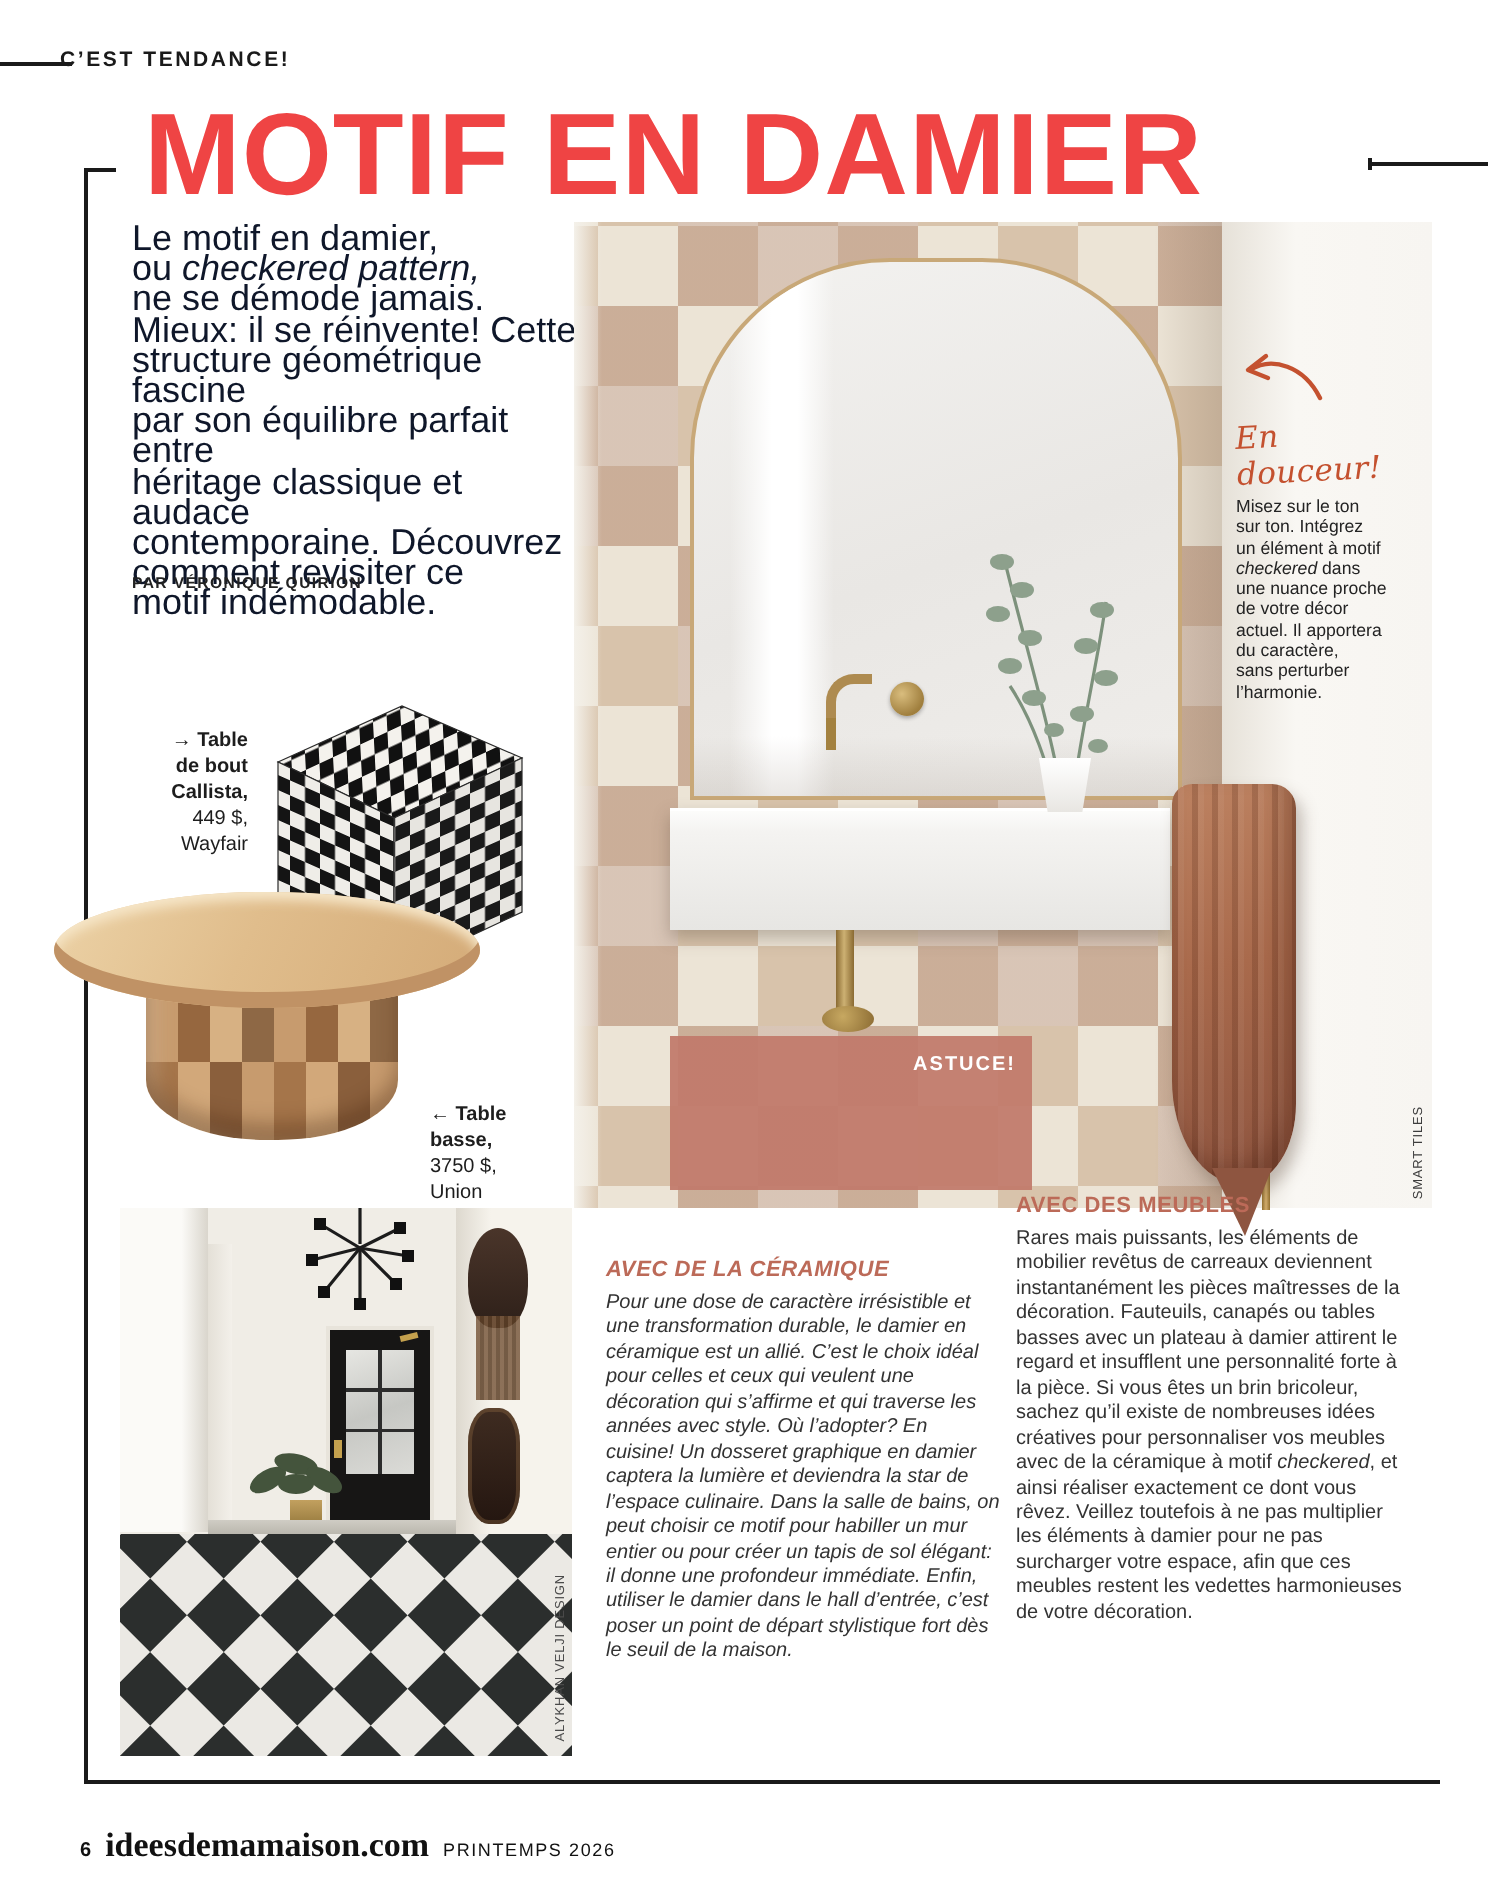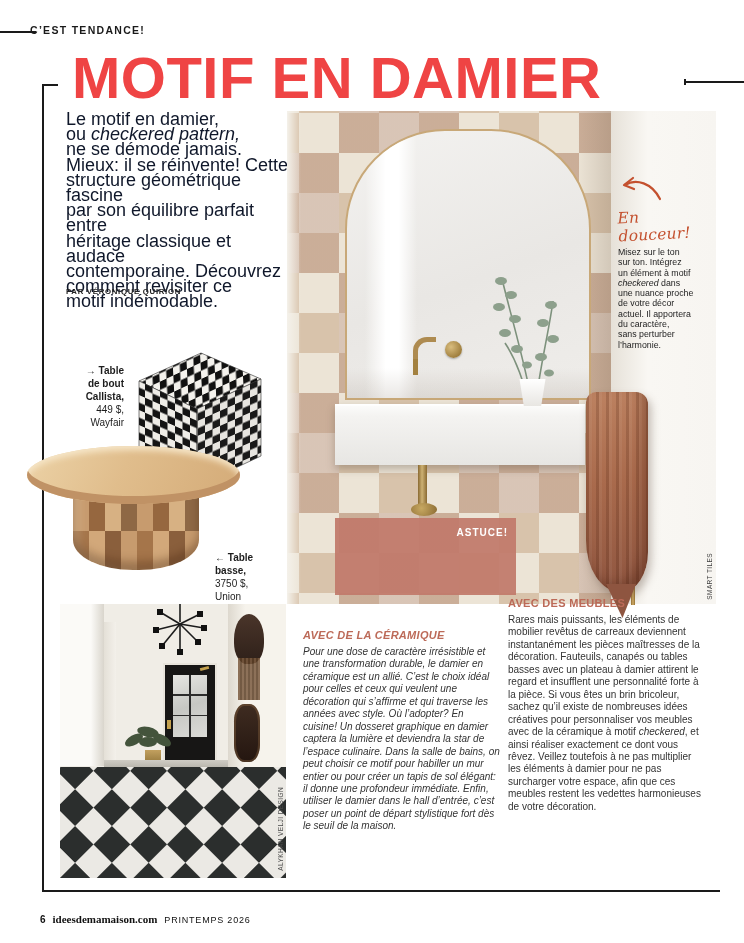--- a/index.html
+++ b/index.html
@@ -143,21 +143,21 @@
   
   .col{width:197px;}
   .col1{left:303px;top:629px;font-style:italic;}
   .col2{left:508px;top:597px;}
   .col-heading{font-size:11px;font-weight:bold;letter-spacing:0.3px;color:#bc6a58;margin-bottom:5px;}
   .col-body{font-size:10px;line-height:12.45px;color:#333;}
 
   
   .footer{left:40px;top:913px;display:flex;align-items:baseline;gap:7px;}
   .page-num{font-size:10px;font-weight:bold;color:#111;}
-  .site{font-family:"Liberation Serif",serif;font-weight:bold;font-size:11px;color:#111;}
+  .site{font-family:"Liberation Serif",serif;font-weight:bold;font-size:17px;color:#111;}
   .issue{font-size:9px;letter-spacing:0.8px;color:#111;}
 </style>
 </head>
 <body>
 
 <div class="page">
 
   <div class="abs kicker-rule"></div>
   <div class="abs kicker">C’EST TENDANCE!</div>
   <div class="abs tr-rule"></div>

